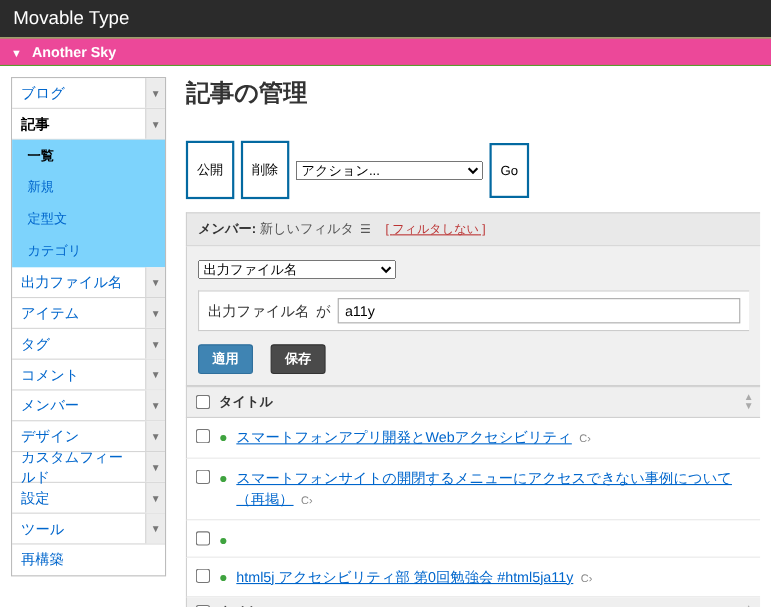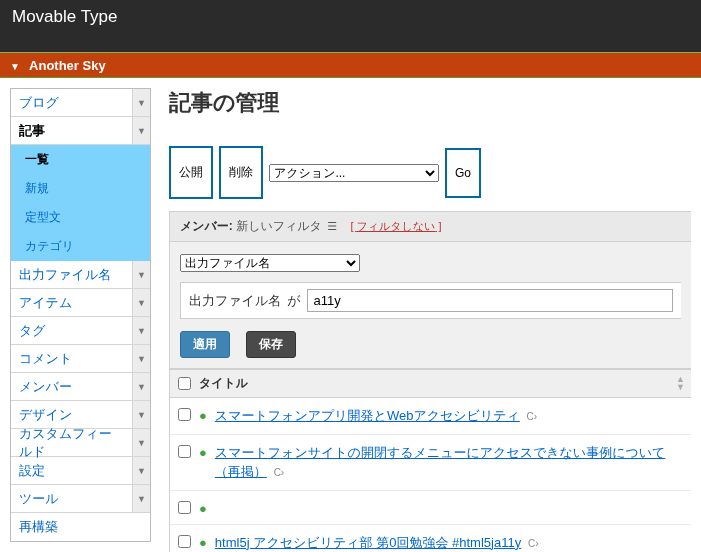--- a/index.html
+++ b/index.html
@@ -1,21 +1,21 @@
 <!DOCTYPE html>
 <html><head>
 <meta charset="utf-8">
 <style>
   * { margin: 0; padding: 0; box-sizing: border-box; }
   body { font-family: "Hiragino Kaku Gothic ProN", Arial, sans-serif; font-size: 13px; color: #333; background: #fff; width: 701px; }
   a { color: #0066cc; text-decoration: underline; cursor: pointer; }
 
   
-  .topbar { background: #2b2b2b; color: #fff; height: 52px; line-height: 34px; padding: 0 12px; font-size: 17px; font-weight: 500; font-family: "Arial Narrow", Arial, sans-serif; }
-  .sitebar { background: #c2410c; color: #fff; height: 26px; line-height: 26px; padding: 0 10px; font-size: 13px; font-weight: bold; border-top: 1px solid #7bbd4d; border-bottom: 1px solid #5a9d2d; }
+  .topbar { background: #2b2b2b; color: #fff; height: 34px; line-height: 34px; padding: 0 12px; font-size: 17px; font-weight: 500; font-family: "Arial Narrow", Arial, sans-serif; }
+  .sitebar { background: #ec4899; color: #fff; height: 26px; line-height: 26px; padding: 0 10px; font-size: 13px; font-weight: bold; border-top: 1px solid #7bbd4d; border-bottom: 1px solid #5a9d2d; }
   .sitebar .tri { margin-right: 6px; font-size: 10px; }
 
   
   .wrap { display: flex; align-items: flex-start; padding: 10px; gap: 18px; }
   .sidebar { width: 141px; flex-shrink: 0; }
   .main { flex: 1; min-width: 0; }
 
   
   .menu { border: 1px solid #bcbcbc; }
   .menu-row { display: flex; align-items: stretch; border-bottom: 1px solid #d5d5d5; height: 28px; }

